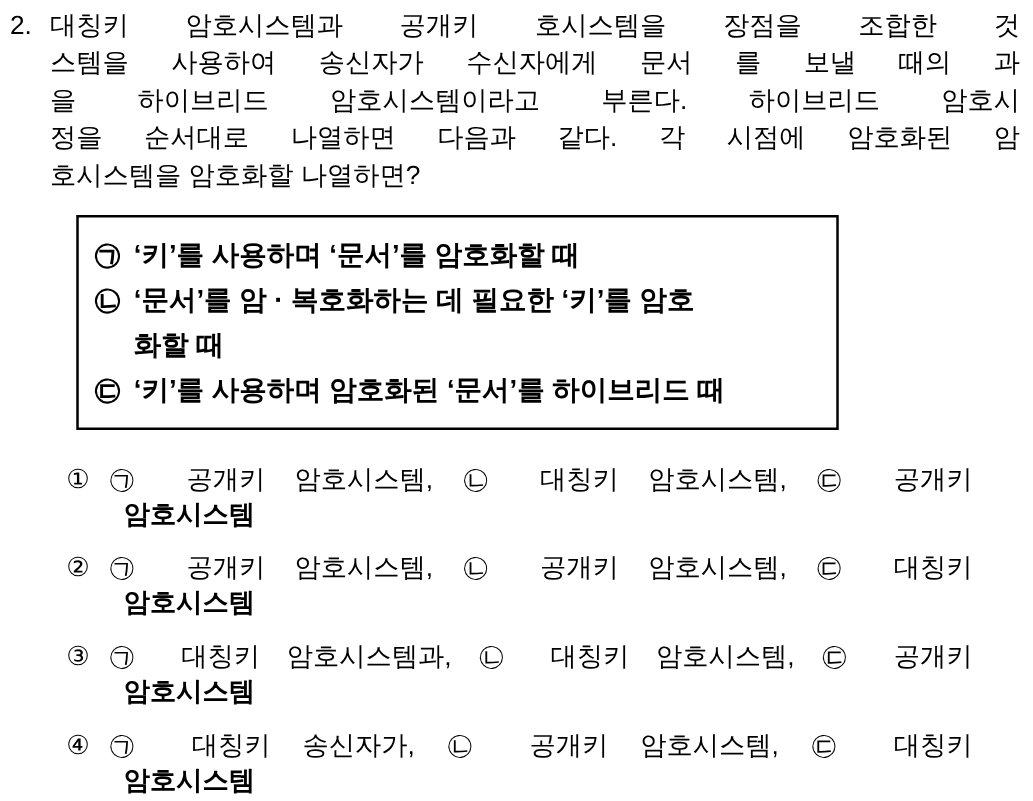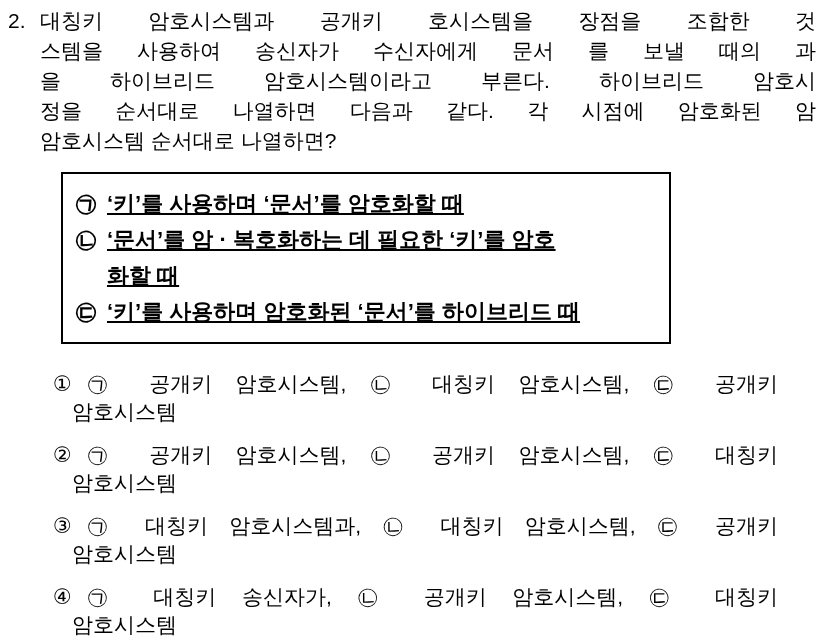--- a/index.html
+++ b/index.html
@@ -25,44 +25,44 @@
     margin: 16px 0 0 61px;
     width: 610px;
     border: 2px solid #000;
     padding: 12px 14px 12px 12px;
     font-size: 22px;
     font-weight: bold;
     line-height: 36px;
   }
   .b-item { display: flex; }
   .b-marker { flex: 0 0 32px; }
-  .b-text { flex: 1; text-decoration: underline; }
+  .b-text { flex: 1; }
   .b-item.cont { padding-left: 32px; align-items: flex-end; }
 
   
   .choices { margin: 26px 48px 0 53px; font-size: 21px; line-height: 28px; }
   .choice { margin-bottom: 15px; }
   .c-line1 { display: flex; }
   .c-num { flex: 0 0 34px; }
   .c-text { flex: 1; text-align: justify; text-align-last: justify; }
-  .c-line2 { margin-left: 19px; }
+  .c-line2 { margin-left: 46px; font-weight: bold; }
 </style>
 </head>
 <body>
 
 <div class="page">
 
   <div class="question">
     <span class="q-num">2.</span>
     <div class="q-lines">
       <div class="q-line just">대칭키 암호시스템과 공개키 호시스템을 장점을 조합한 것</div>
       <div class="q-line just">스템을 사용하여 송신자가 수신자에게 문서 를 보낼 때의 과</div>
       <div class="q-line just">을 하이브리드 암호시스템이라고 부른다. 하이브리드 암호시</div>
       <div class="q-line just">정을 순서대로 나열하면 다음과 같다. 각 시점에 암호화된 암</div>
-      <div class="q-line">암호시스템 순서대로 나열하면?</div>
+      <div class="q-line">호시스템을 암호화할 나열하면?</div>
     </div>
   </div>
 
   <div class="box">
     <div class="b-item">
       <span class="b-marker">㉠</span>
       <span class="b-text">‘키’를 사용하며 ‘문서’를 암호화할 때</span>
     </div>
     <div class="b-item">
       <span class="b-marker">㉡</span>

